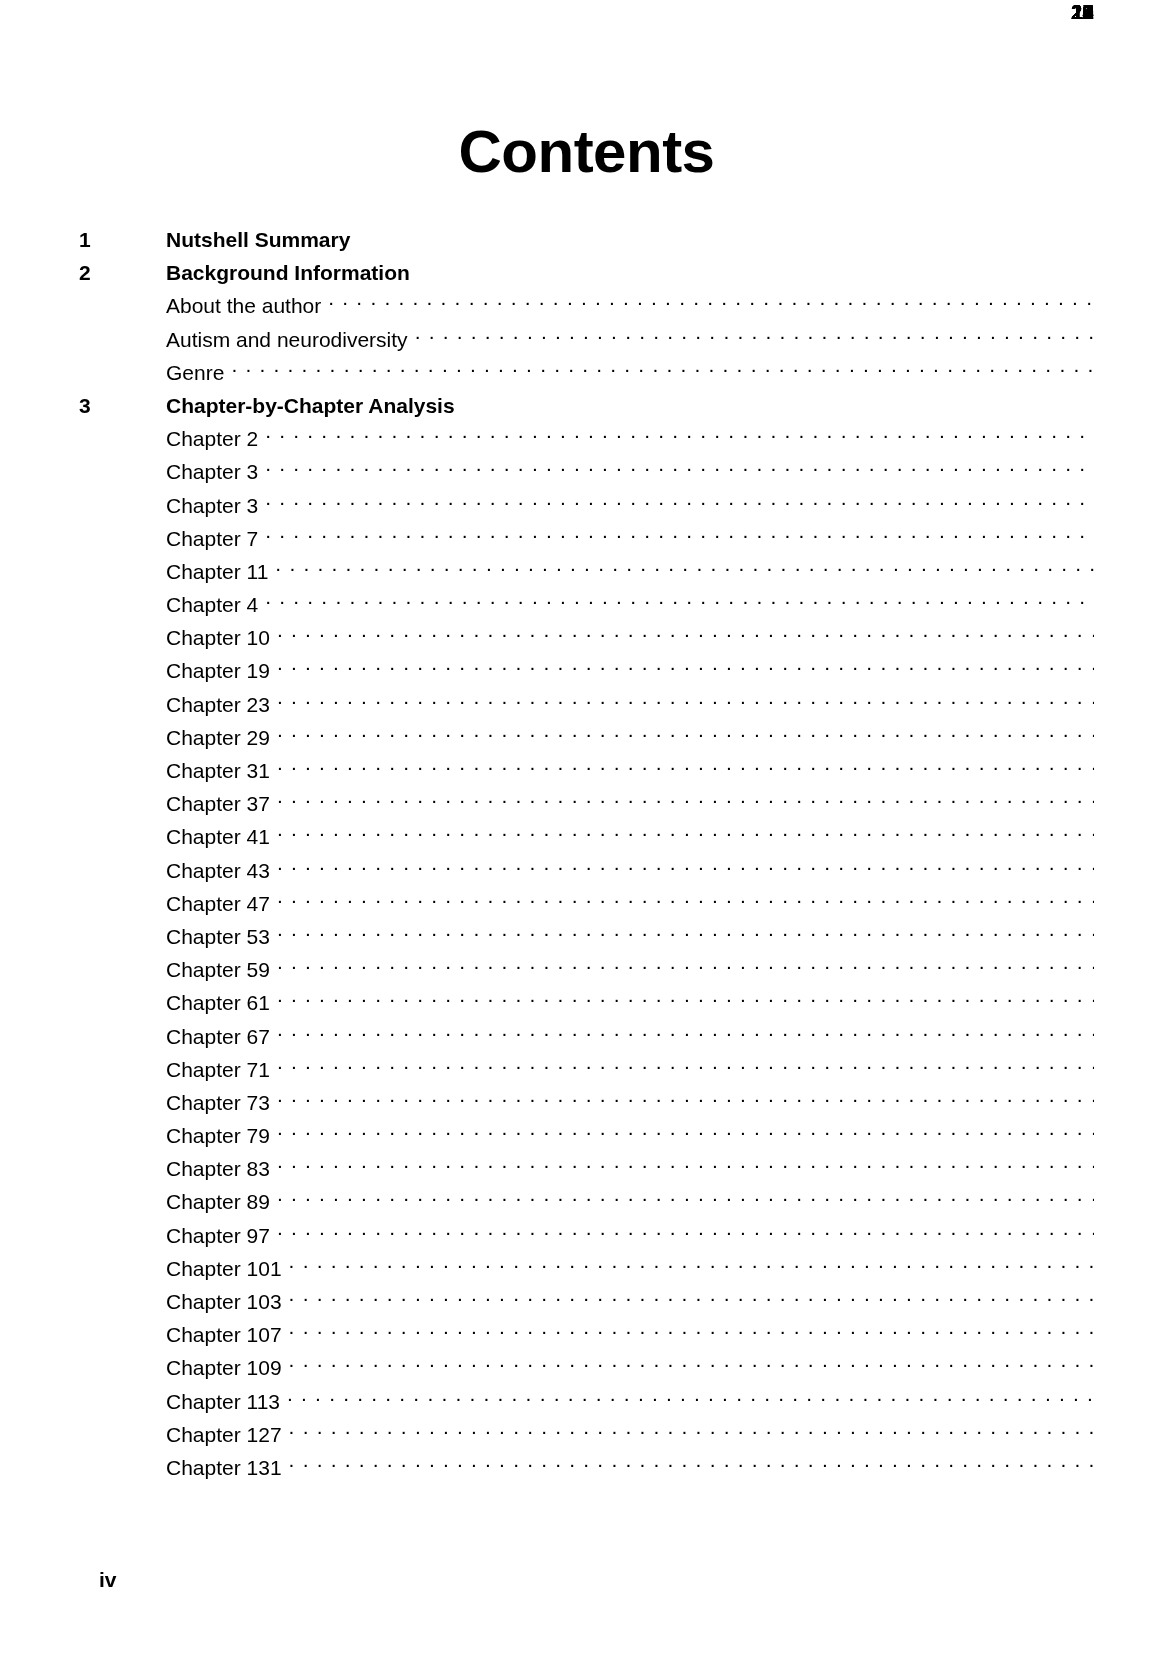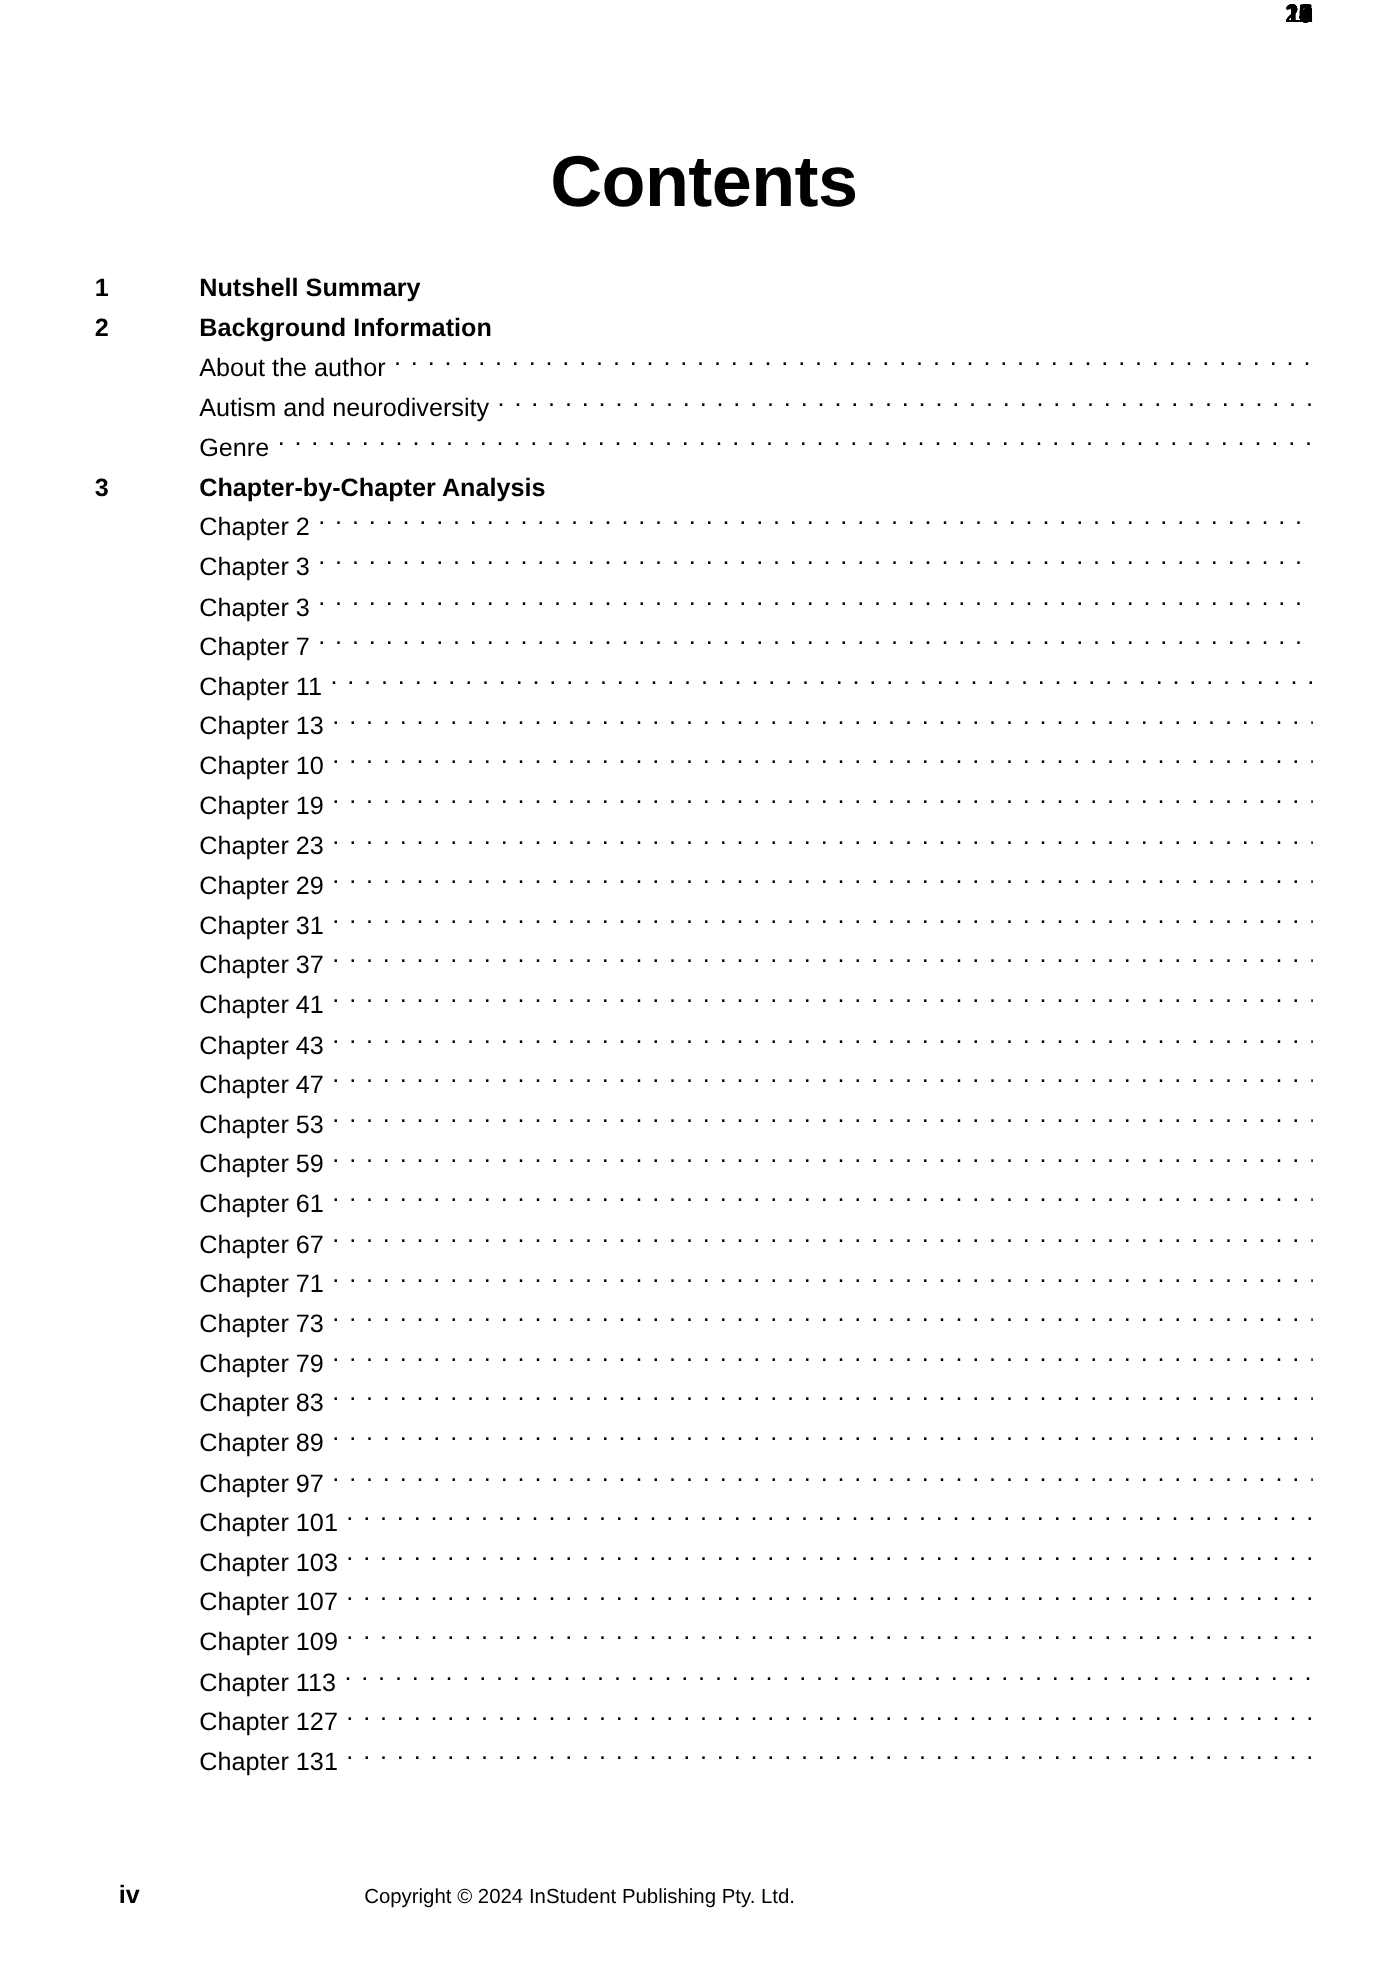--- a/index.html
+++ b/index.html
@@ -204,21 +204,21 @@
       <li class="entry sub">
         <span class="num"></span>
         <span class="label">Chapter 11</span>
         <span class="leader">
           <span class="dots">.....................................................................</span>
         </span>
         <span class="page">10</span>
       </li>
       <li class="entry sub">
         <span class="num"></span>
-        <span class="label">Chapter 13</span>
+        <span class="label">Chapter 4</span>
         <span class="leader">
           <span class="dots">.....................................................................</span>
         </span>
         <span class="page">10</span>
       </li>
       <li class="entry sub">
         <span class="num"></span>
         <span class="label">Chapter 10</span>
         <span class="leader">
           <span class="dots">.....................................................................</span>
@@ -422,16 +422,15 @@
         <span class="label">Chapter 131</span>
         <span class="leader">
           <span class="dots">.....................................................................</span>
         </span>
         <span class="page">23</span>
       </li>
     </ul>
 
   <div class="footer">
     <span class="folio">iv</span>
-    <span class="copyright">Copyright © 2024 InStudent Publishing Pty. Ltd.</span>
   </div>
 
 </div>
 
 </body></html>

